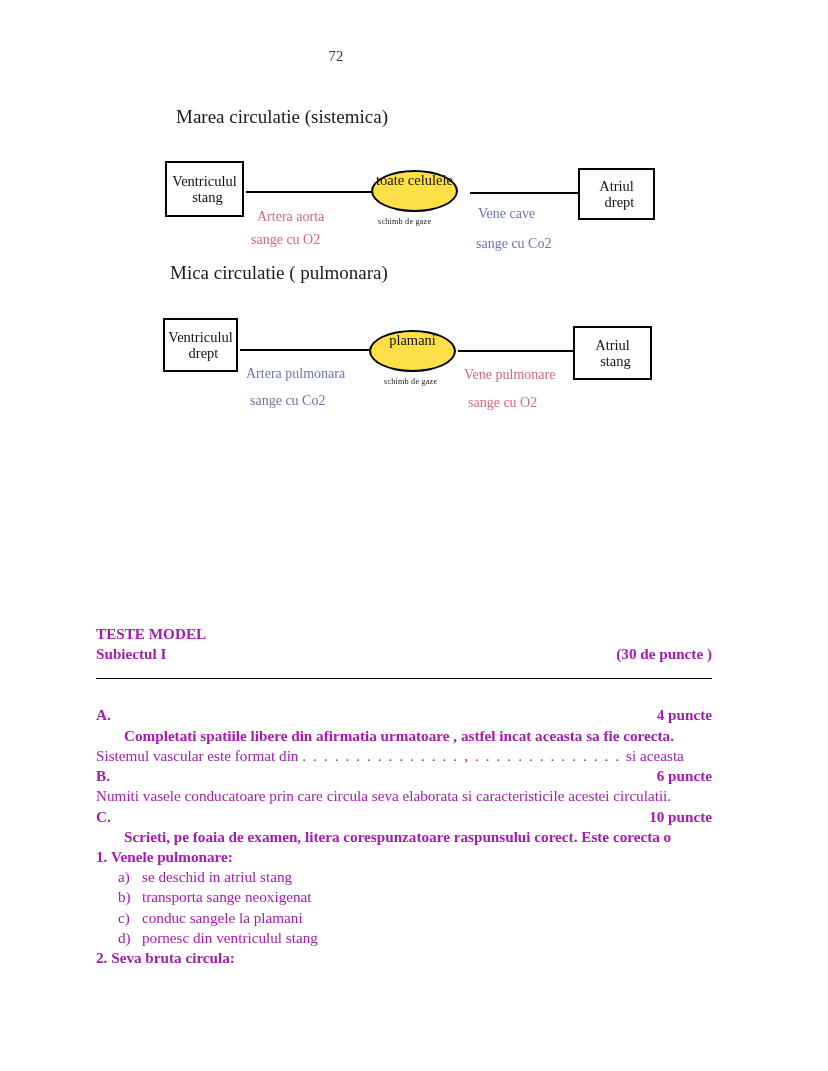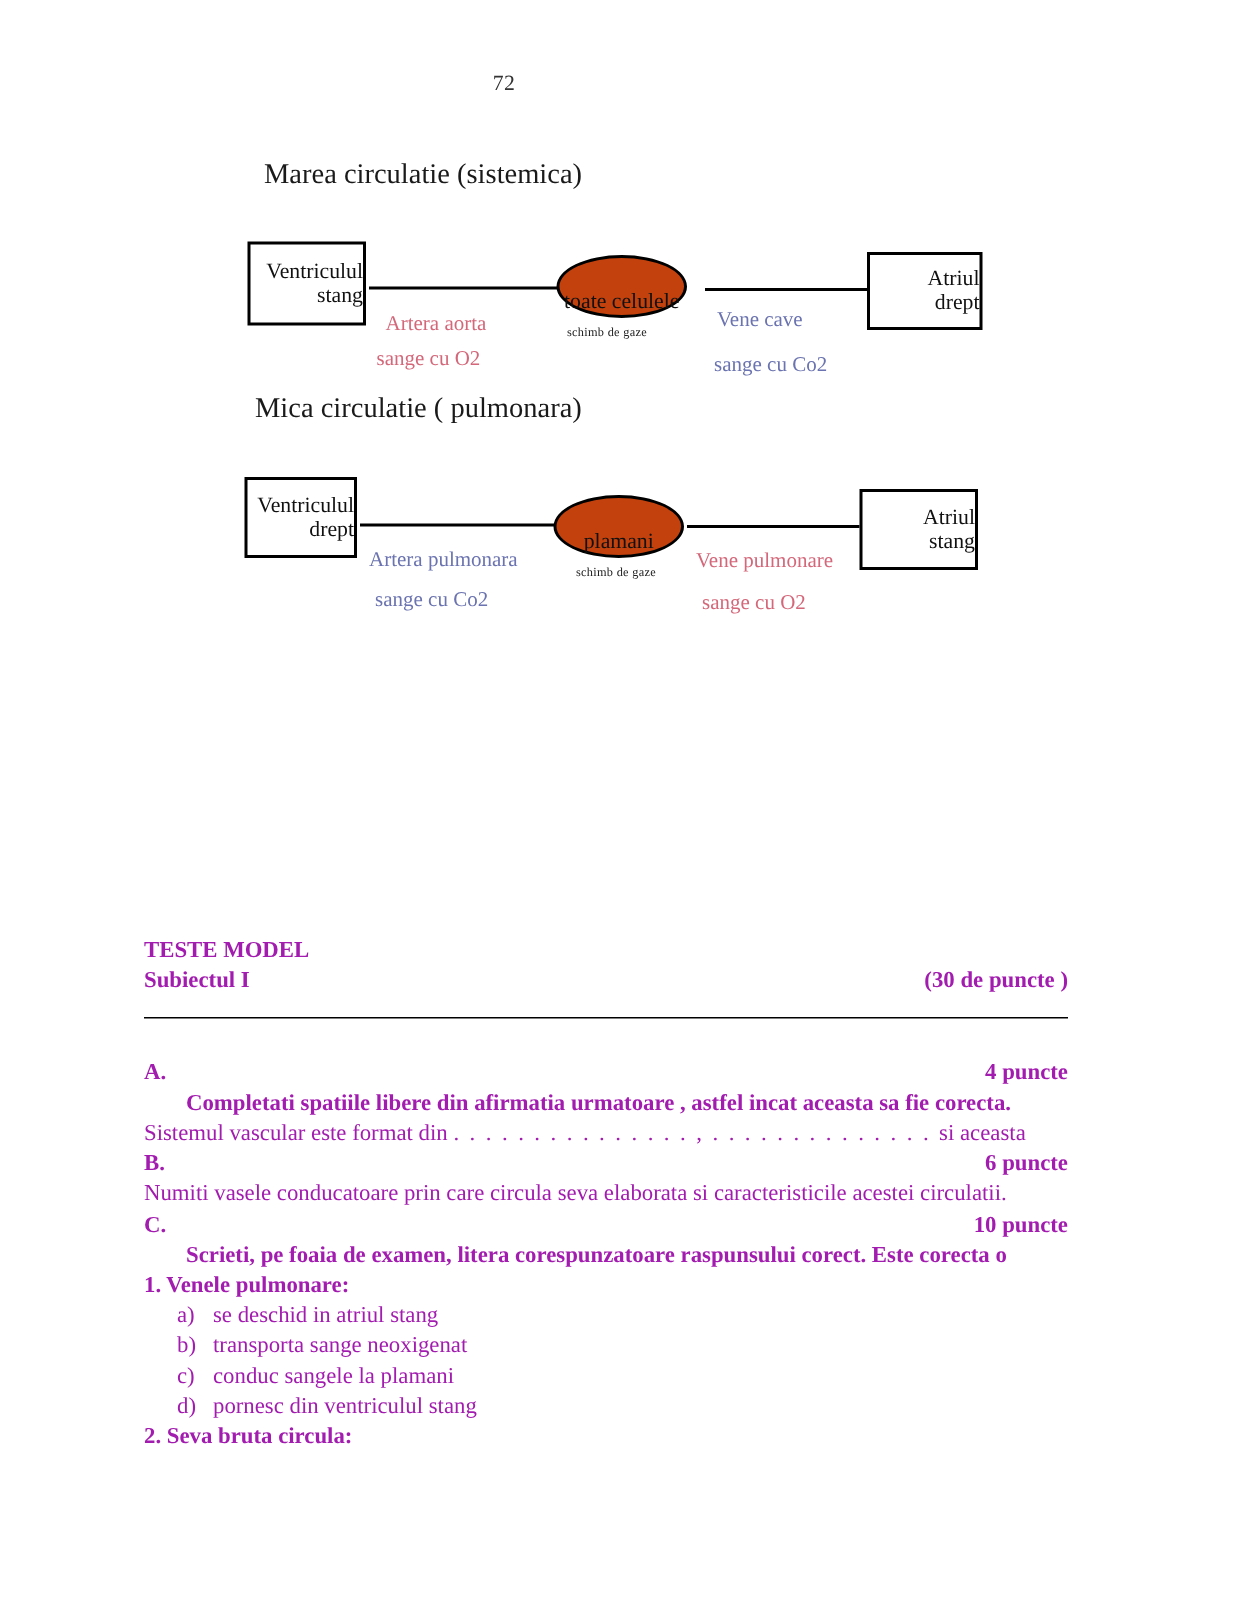--- a/index.html
+++ b/index.html
@@ -47,37 +47,37 @@
     white-space: nowrap;
   }
 
   .node-box {
     position: absolute;
     border: 2.6px solid #000000;
     background: #ffffff;
     box-sizing: border-box;
     display: flex;
     flex-direction: column;
-    align-items: flex-end;
+    align-items: center;
     justify-content: center;
     line-height: 1.12;
     font-size: 14.5px;
     color: #111111;
   }
   .node-box span { display: block; white-space: nowrap; }
   .node-box .ln2 { padding-left: 6px; }
 
   .node-ellipse {
     position: absolute;
     border: 2.6px solid #000000;
     border-radius: 50%;
-    background: #c2410c;
+    background: #fde047;
     box-sizing: border-box;
     display: flex;
-    align-items: flex-end;
+    align-items: flex-start;
     justify-content: center;
     font-size: 14.5px;
     color: #111111;
     white-space: nowrap;
   }
 
   .connector {
     position: absolute;
     height: 0;
     border-top: 2.4px solid #000000;

